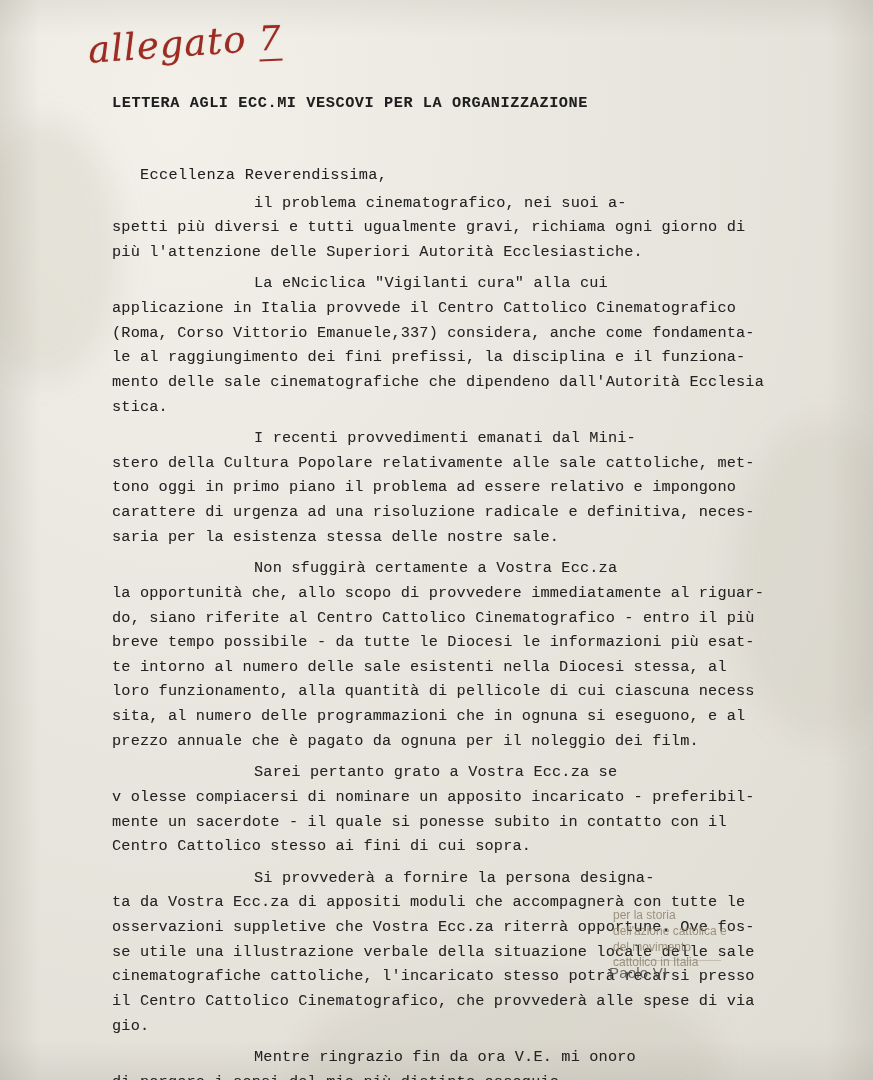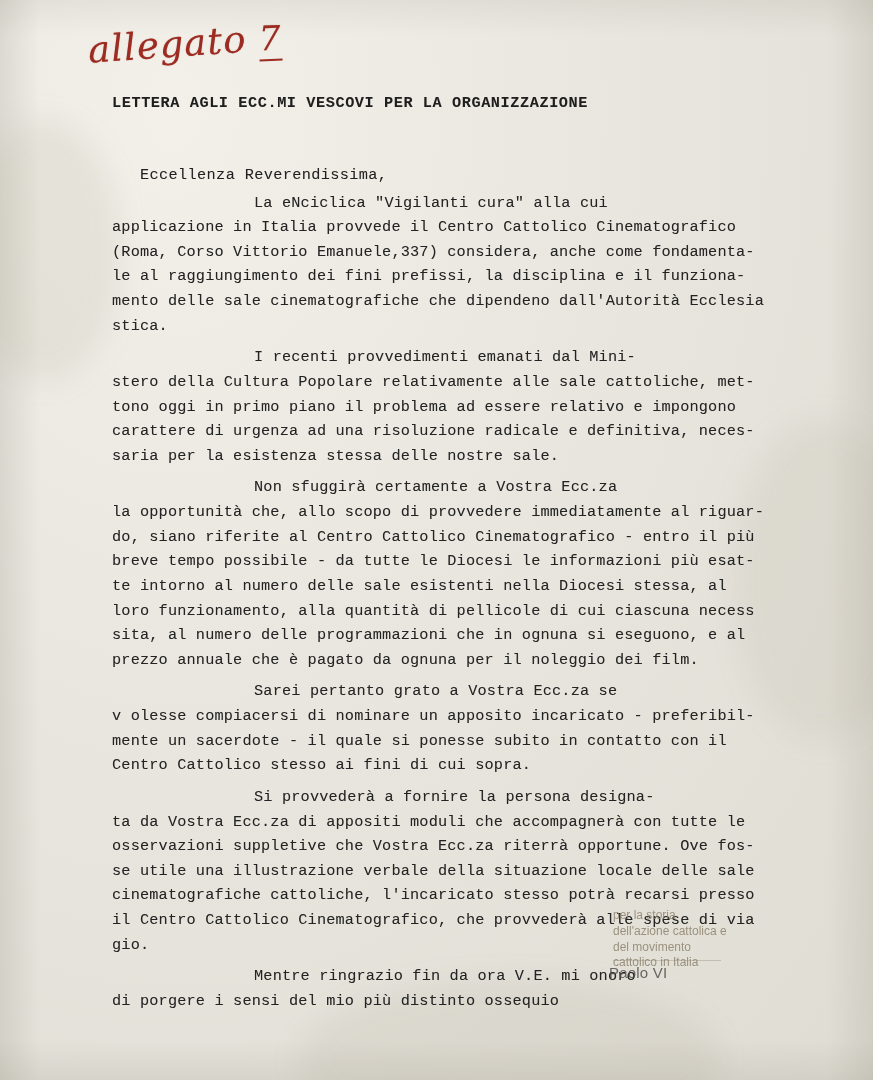--- a/index.html
+++ b/index.html
@@ -172,20 +172,23 @@
   </div>
 
   <div class="doc">
 
     <div class="title">
       <span>LETTERA AGLI ECC.MI VESCOVI PER LA ORGANIZZAZIONE</span>
     </div>
 
     <div class="salutation">Eccellenza Reverendissima,</div>
 
+    <div class="para"><span class="ind"></span><span>il problema cinematografico, nei suoi a-
+spetti più diversi e tutti ugualmente gravi, richiama ogni giorno di
+più l'attenzione delle Superiori Autorità Ecclesiastiche.</span></div>
 
     <div class="para"><span class="ind"></span><span>La eNciclica "Vigilanti cura" alla cui
 applicazione in Italia provvede il Centro Cattolico Cinematografico
 (Roma, Corso Vittorio Emanuele,337) considera, anche come fondamenta-
 le al raggiungimento dei fini prefissi, la disciplina e il funziona-
 mento delle sale cinematografiche che dipendeno dall'Autorità Ecclesia
 stica.</span></div>
 
     <div class="para"><span class="ind"></span><span>I recenti provvedimenti emanati dal Mini-
 stero della Cultura Popolare relativamente alle sale cattoliche, met-

